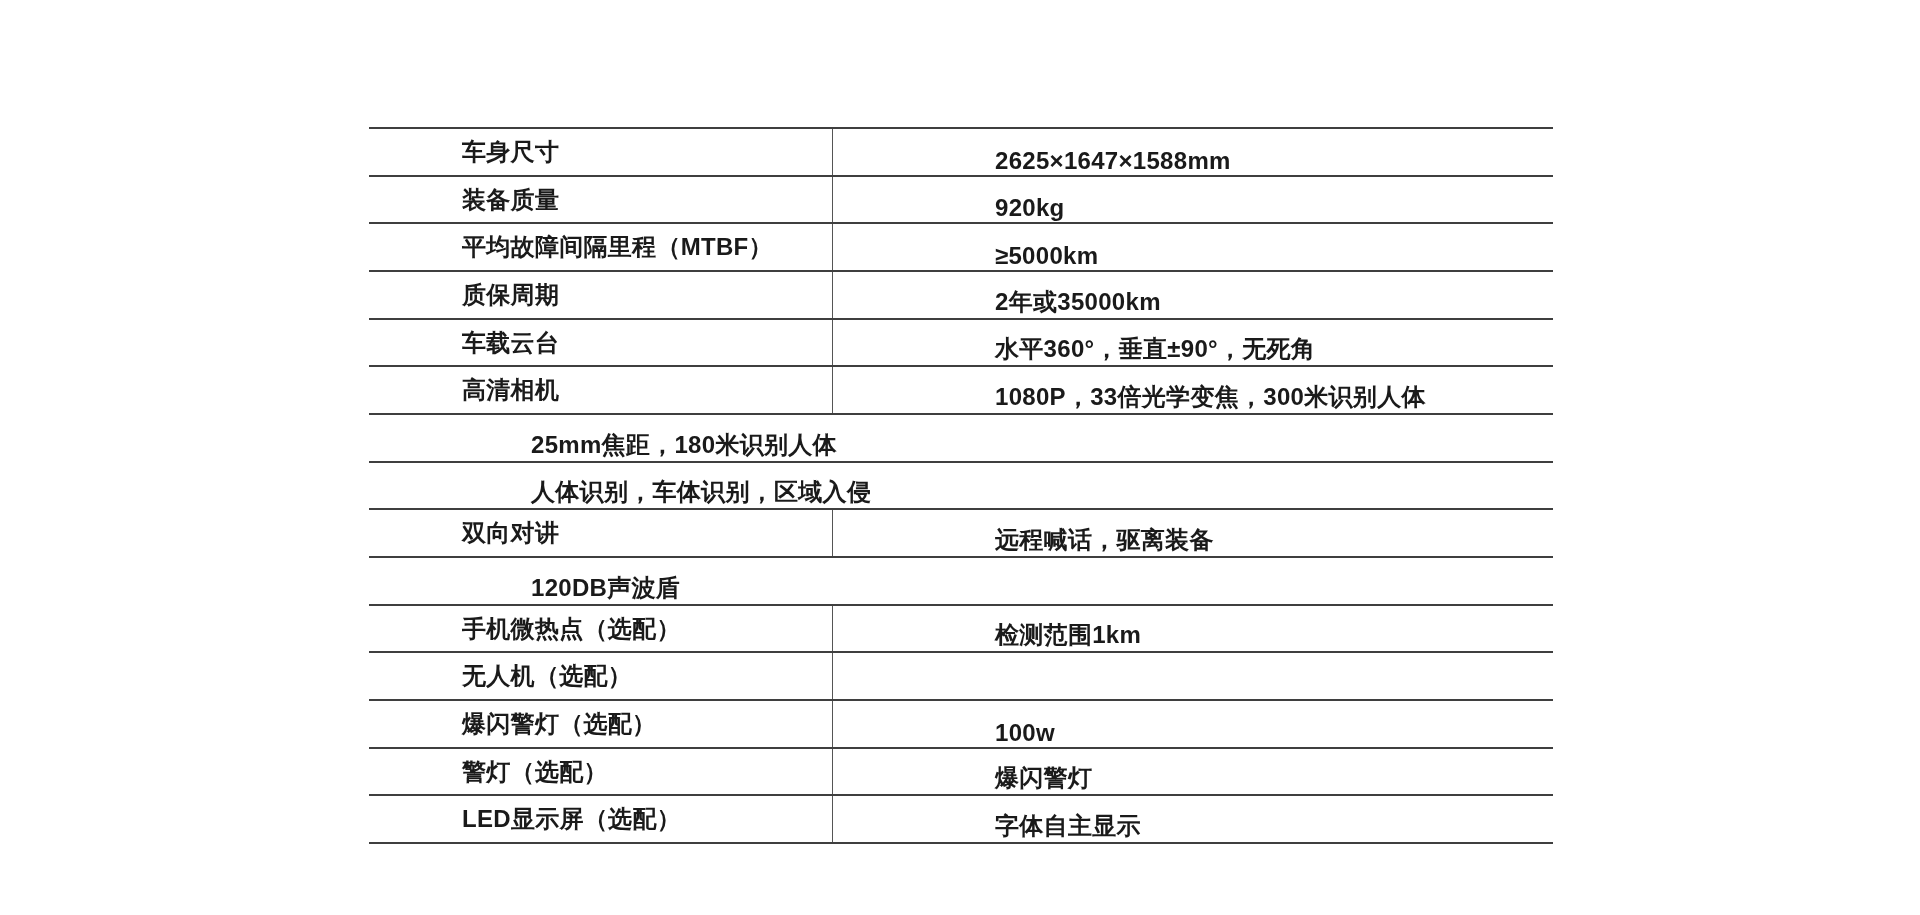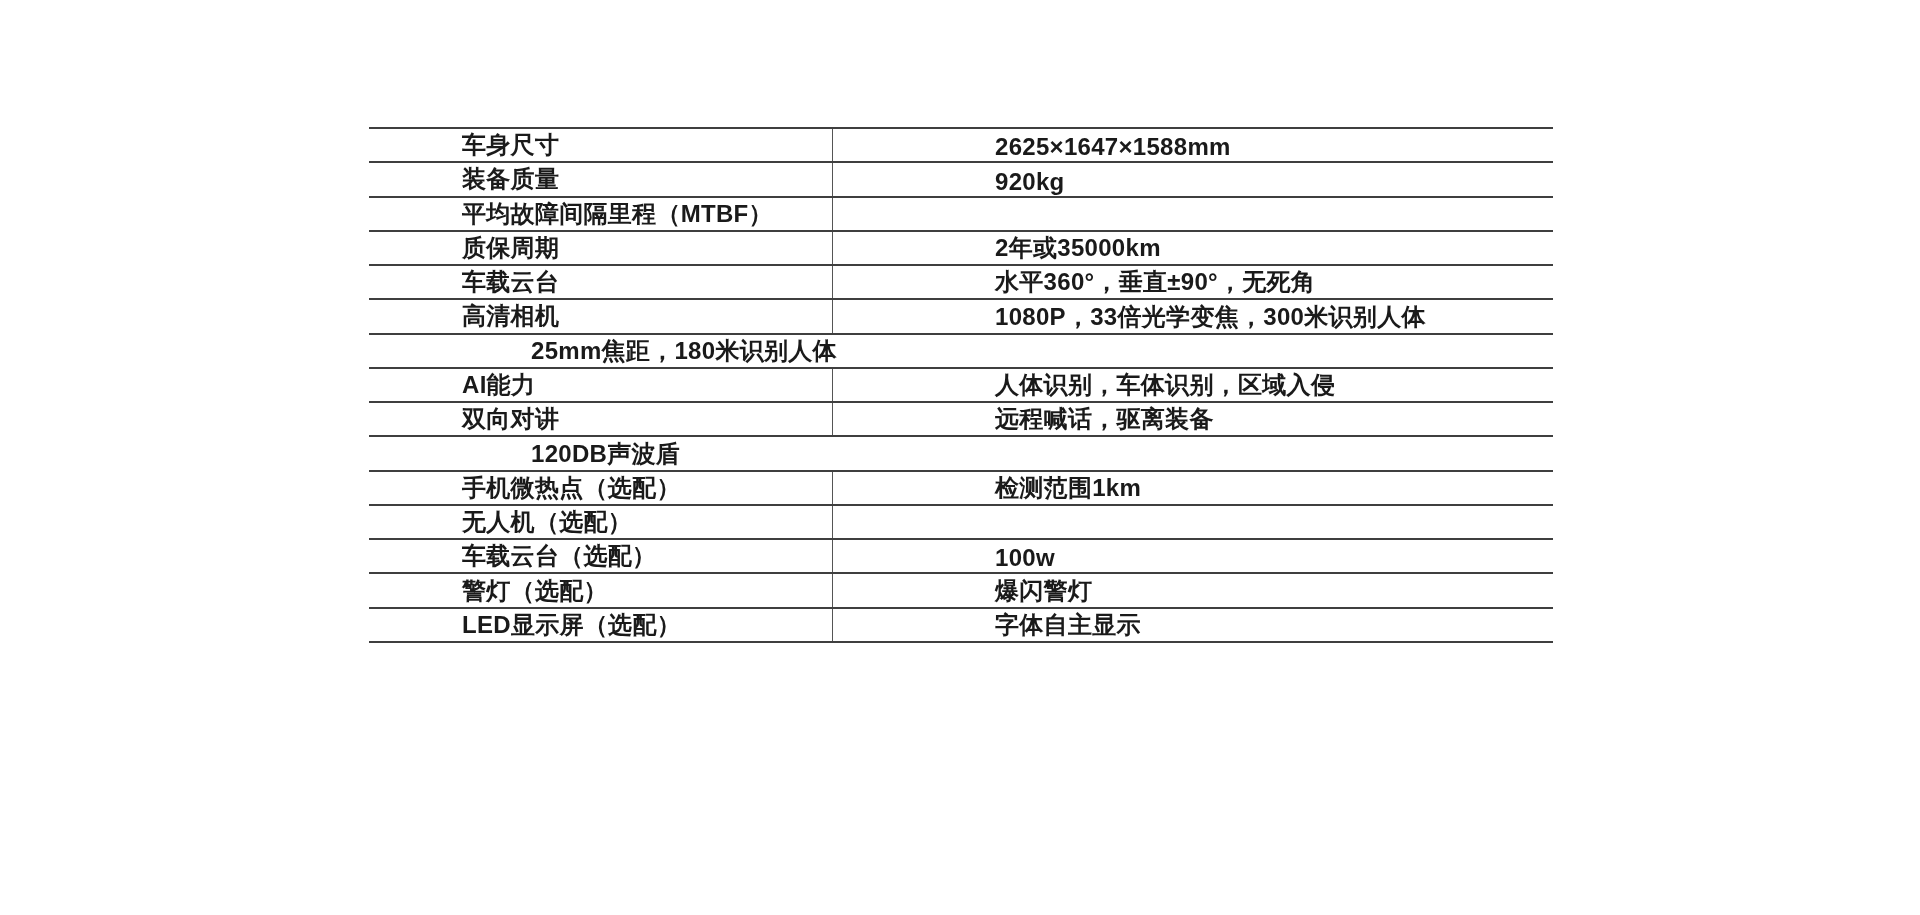--- a/index.html
+++ b/index.html
@@ -8,21 +8,21 @@
     height: 915px;
     background: #ffffff;
     font-family: "Liberation Sans", "DejaVu Sans", sans-serif;
     overflow: hidden;
   }
   .spec-table {
     position: absolute;
     left: 369px;
     top: 127px;
     width: 1184px;
-    height: 516px;
+    height: 717px;
     display: flex;
     flex-direction: column;
     border-bottom: 2px solid #3f3f3f;
   }
   .spec-row {
     flex: 1;
     display: flex;
     align-items: stretch;
     border-top: 2px solid #3f3f3f;
   }
@@ -67,20 +67,23 @@
     </div>
     <div class="spec-cell value">
       <span>920kg</span>
     </div>
   </div>
 
   <div class="spec-row">
     <div class="spec-cell label">
       <span>平均故障间隔里程（MTBF）</span>
     </div>
+    <div class="spec-cell value">
+      <span>≥5000km</span>
+    </div>
   </div>
 
   <div class="spec-row">
     <div class="spec-cell label">
       <span>质保周期</span>
     </div>
     <div class="spec-cell value">
       <span>2年或35000km</span>
     </div>
   </div>
@@ -103,23 +106,20 @@
     </div>
   </div>
 
   <div class="spec-row">
     <div class="spec-cell value">
       <span>25mm焦距，180米识别人体</span>
     </div>
   </div>
 
   <div class="spec-row">
-    <div class="spec-cell label">
-      <span>AI能力</span>
-    </div>
     <div class="spec-cell value">
       <span>人体识别，车体识别，区域入侵</span>
     </div>
   </div>
 
   <div class="spec-row">
     <div class="spec-cell label">
       <span>双向对讲</span>
     </div>
     <div class="spec-cell value">
@@ -143,21 +143,21 @@
   </div>
 
   <div class="spec-row">
     <div class="spec-cell label">
       <span>无人机（选配）</span>
     </div>
   </div>
 
   <div class="spec-row">
     <div class="spec-cell label">
-      <span>车载云台（选配）</span>
+      <span>爆闪警灯（选配）</span>
     </div>
     <div class="spec-cell value">
       <span>100w</span>
     </div>
   </div>
 
   <div class="spec-row">
     <div class="spec-cell label">
       <span>警灯（选配）</span>
     </div>

